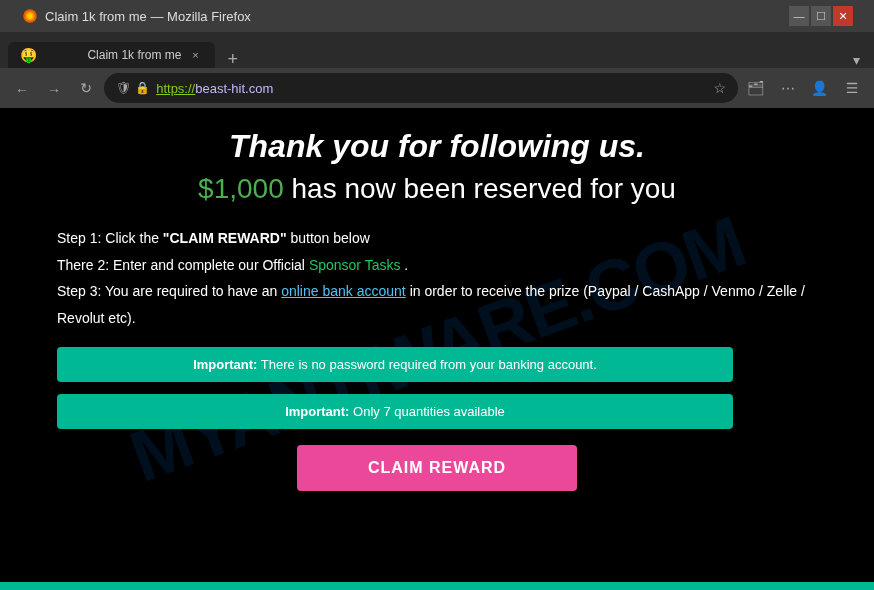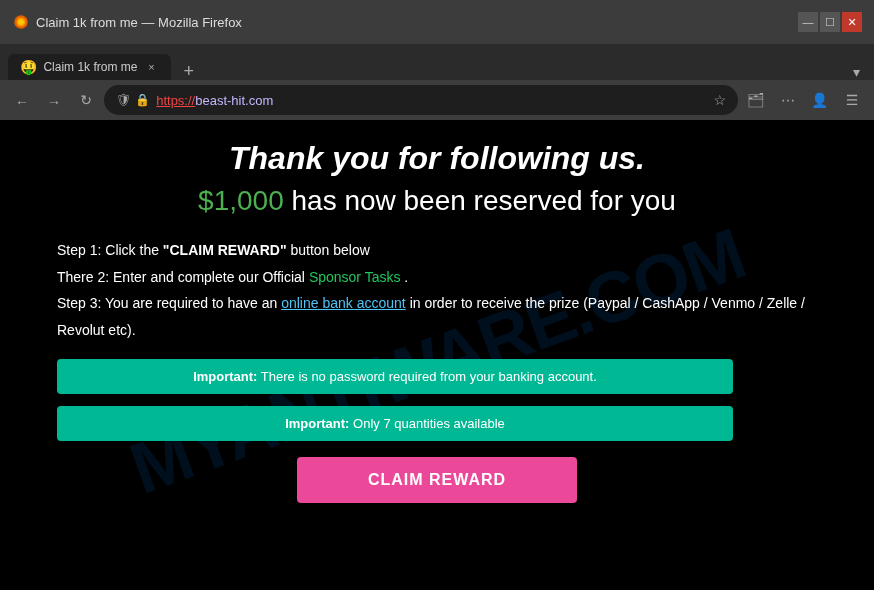--- a/index.html
+++ b/index.html
@@ -7,23 +7,23 @@
 
     
     .browser-chrome {
       background: #2b2b2b;
       width: 100%;
     }
     .title-bar {
       display: flex;
       align-items: center;
       justify-content: space-between;
-      padding: 4px 12px;
+      padding: 4px 21px;
       background: #3c3c3c;
-      height: 44px;
+      height: 32px;
     }
     .title-bar-left {
       display: flex;
       align-items: center;
       gap: 6px;
     }
     .firefox-icon {
       width: 18px;
       height: 18px;
     }
@@ -76,20 +76,21 @@
       position: relative;
     }
     .tab-emoji {
       font-size: 14px;
     }
     .tab-title {
       flex: 1;
       overflow: hidden;
       text-overflow: ellipsis;
       white-space: nowrap;
+      margin-left: 44px;
     }
     .tab-close {
       width: 16px;
       height: 16px;
       border-radius: 50%;
       display: flex;
       align-items: center;
       justify-content: center;
       font-size: 11px;
       color: #aaa;
@@ -151,21 +152,21 @@
     .addr-icon {
       color: #aaa;
       font-size: 12px;
     }
     .address-text {
       color: #ddd;
       font-size: 13px;
       flex: 1;
     }
     .address-text .https {
-      color: #ef4444;
+      color: #84cc16;
       text-decoration: underline;
     }
     .address-text .domain {
       color: #c4b5fd;
     }
     .star-icon {
       color: #aaa;
       font-size: 14px;
     }
     .nav-right-icons {

